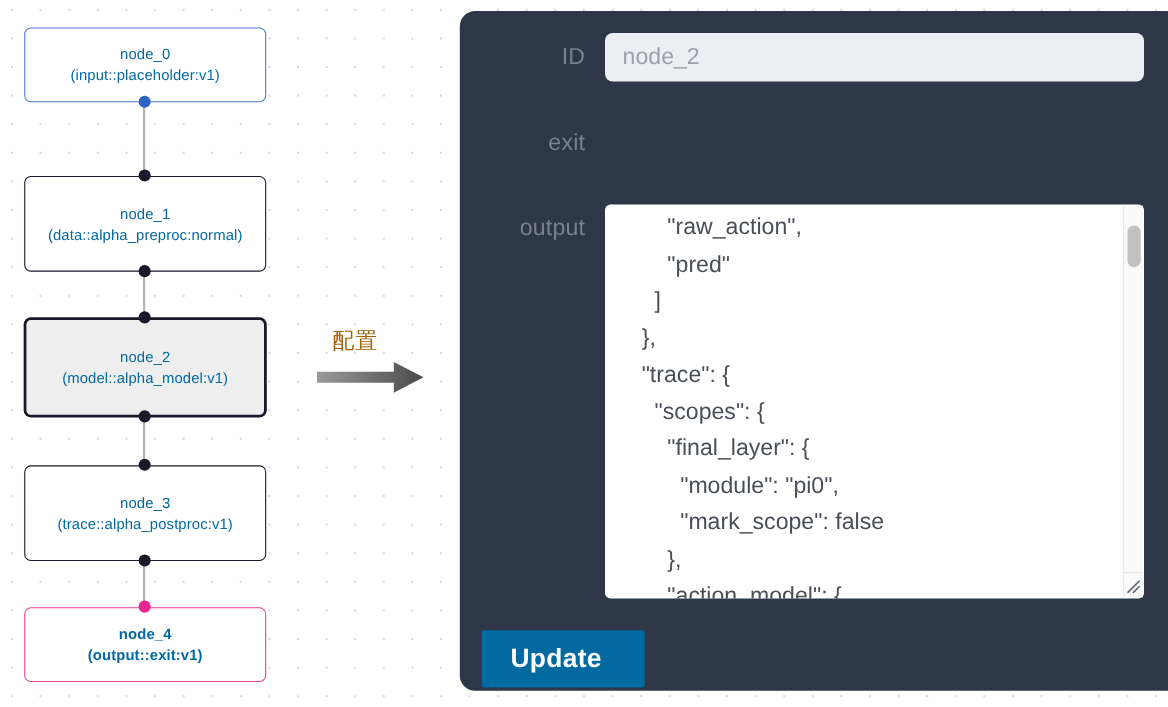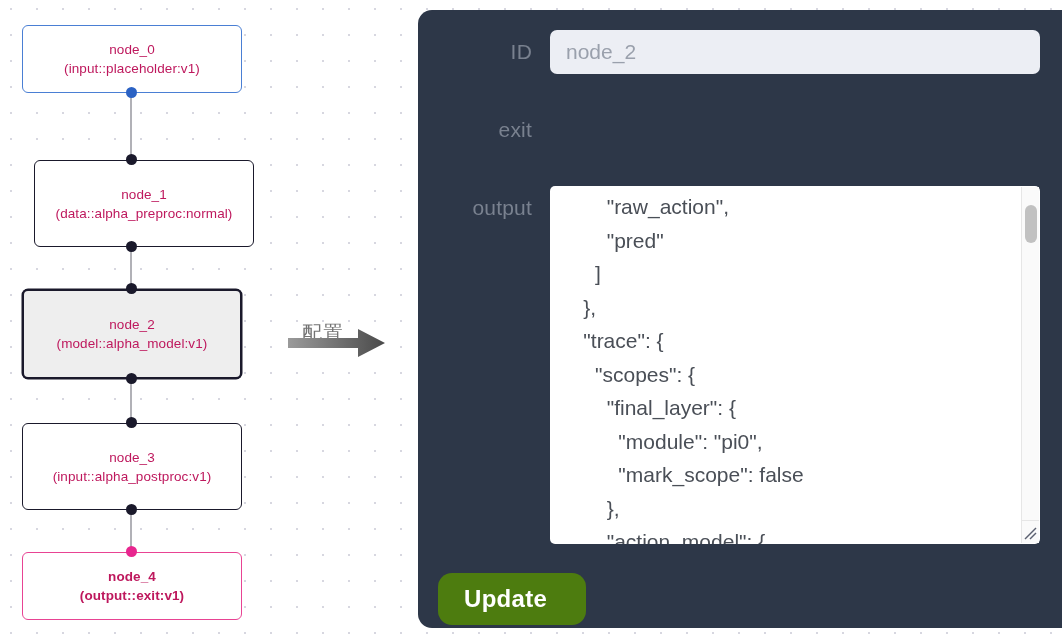--- a/index.html
+++ b/index.html
@@ -47,21 +47,21 @@
     left: 22px;
     width: 220px;
     box-sizing: border-box;
     background: #ffffff;
     border: 1.4px solid #1a192b;
     border-radius: 6px;
     display: flex;
     align-items: center;
     justify-content: center;
     text-align: center;
-    color: #be185d;
+    color: #0369a1;
     font-size: 13.5px;
     line-height: 19px;
     padding: 4px 8px;
     letter-spacing: 0.1px;
   }
   .node .label {
     width: 100%;
     white-space: pre-line;
     word-break: break-all;
   }
@@ -94,24 +94,23 @@
     left: 288px;
     top: 296px;
     width: 110px;
     height: 64px;
   }
   #arrow-label {
     position: absolute;
     left: 14px;
     top: 0px;
     font-size: 20px;
-    color: #737373;
+    color: #a16207;
     letter-spacing: 1px;
     white-space: nowrap;
-    margin-top: 24px;
   }
   #arrow-shape {
     position: absolute;
     left: 0px;
     top: 32px;
   }
 
   
   #panel {
     position: absolute;
@@ -226,23 +225,23 @@
     border-left: 1px solid #e6e6e6;
     border-top: 1px solid #e6e6e6;
   }
 
   #update-button {
     position: absolute;
     left: 20px;
     top: 563px;
     width: 148px;
     height: 52px;
-    background: #4d7c0f;
+    background: #0369a1;
     border: none;
-    border-radius: 14px;
+    border-radius: 2px;
     color: #ffffff;
     font-family: "Liberation Sans", sans-serif;
     font-size: 24px;
     font-weight: bold;
     text-align: left;
     padding: 0 0 0 26px;
     cursor: pointer;
     letter-spacing: 0.3px;
   }
 </style>
@@ -259,37 +258,37 @@
     <div class="edge" style="top:247px;height:47px;"></div>
     <div class="edge" style="top:379px;height:49px;"></div>
     <div class="edge" style="top:510px;height:47px;"></div>
 
     <div class="node n-input" style="top:25px;height:68px;">
       <span class="label">node_0
 (input::placeholder:v1)</span>
     </div>
     <div class="handle h-blue" style="top:87px;"></div>
 
-    <div class="node" style="top:160px;height:87px;margin-left:12px;">
+    <div class="node" style="top:160px;height:87px;">
       <span class="label">node_1
 (data::alpha_preproc:normal)</span>
     </div>
     <div class="handle" style="top:154px;"></div>
     <div class="handle" style="top:241px;"></div>
 
     <div class="node n-selected" style="top:289px;height:90px;">
       <span class="label">node_2
 (model::alpha_model:v1)</span>
     </div>
     <div class="handle" style="top:283px;"></div>
     <div class="handle" style="top:373px;"></div>
 
     <div class="node" style="top:423px;height:87px;">
       <span class="label">node_3
-(input::alpha_postproc:v1)</span>
+(trace::alpha_postproc:v1)</span>
     </div>
     <div class="handle" style="top:417px;"></div>
     <div class="handle" style="top:504px;"></div>
 
     <div class="node n-output" style="top:552px;height:68px;">
       <span class="label">node_4
 (output::exit:v1)</span>
     </div>
     <div class="handle h-pink" style="top:546px;"></div>
   </div>

